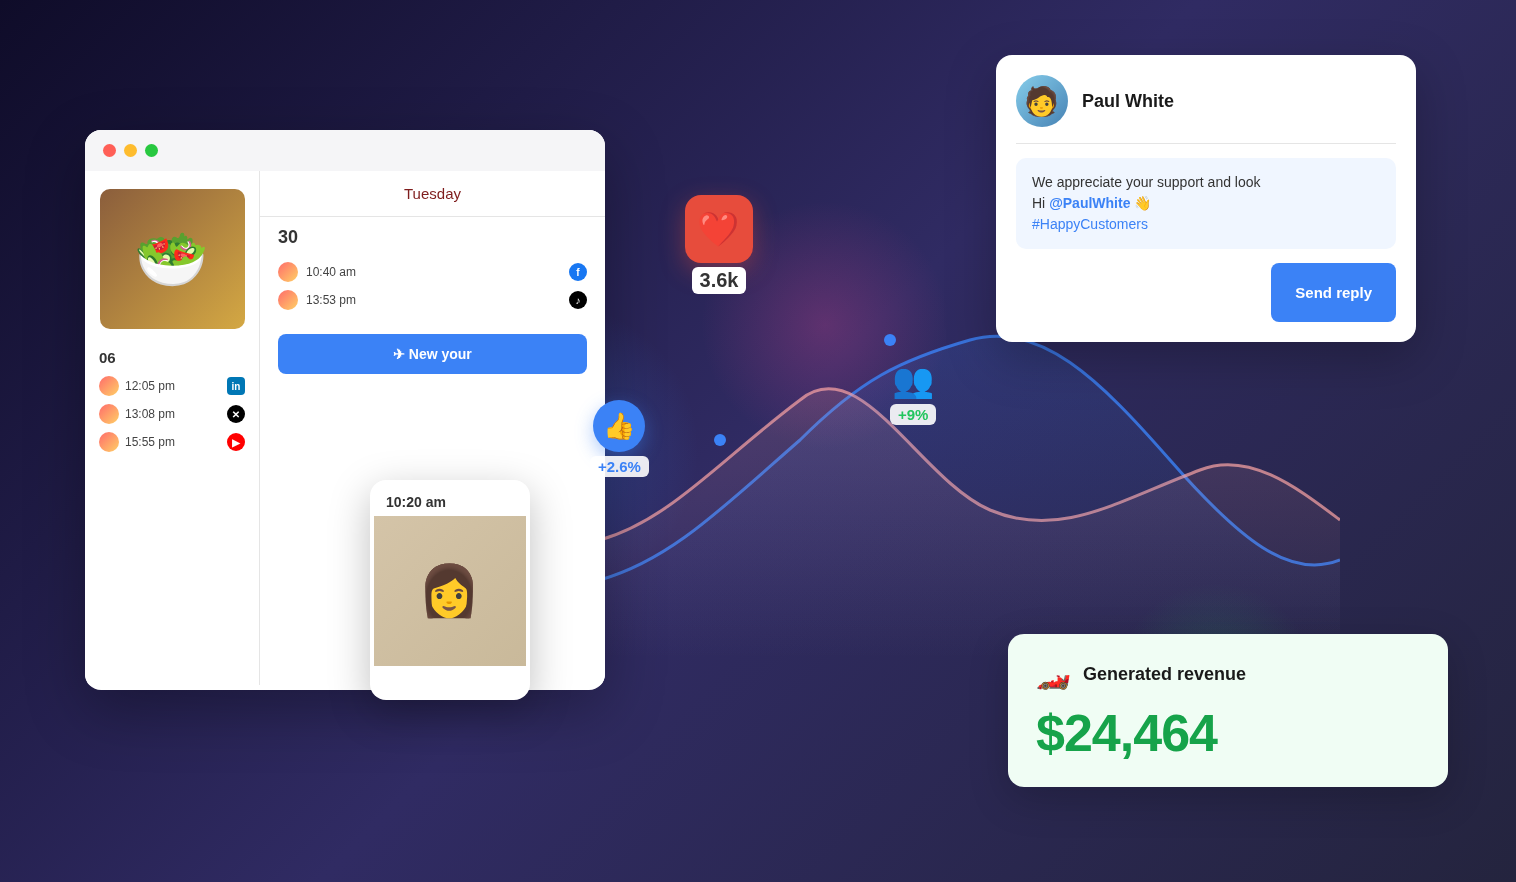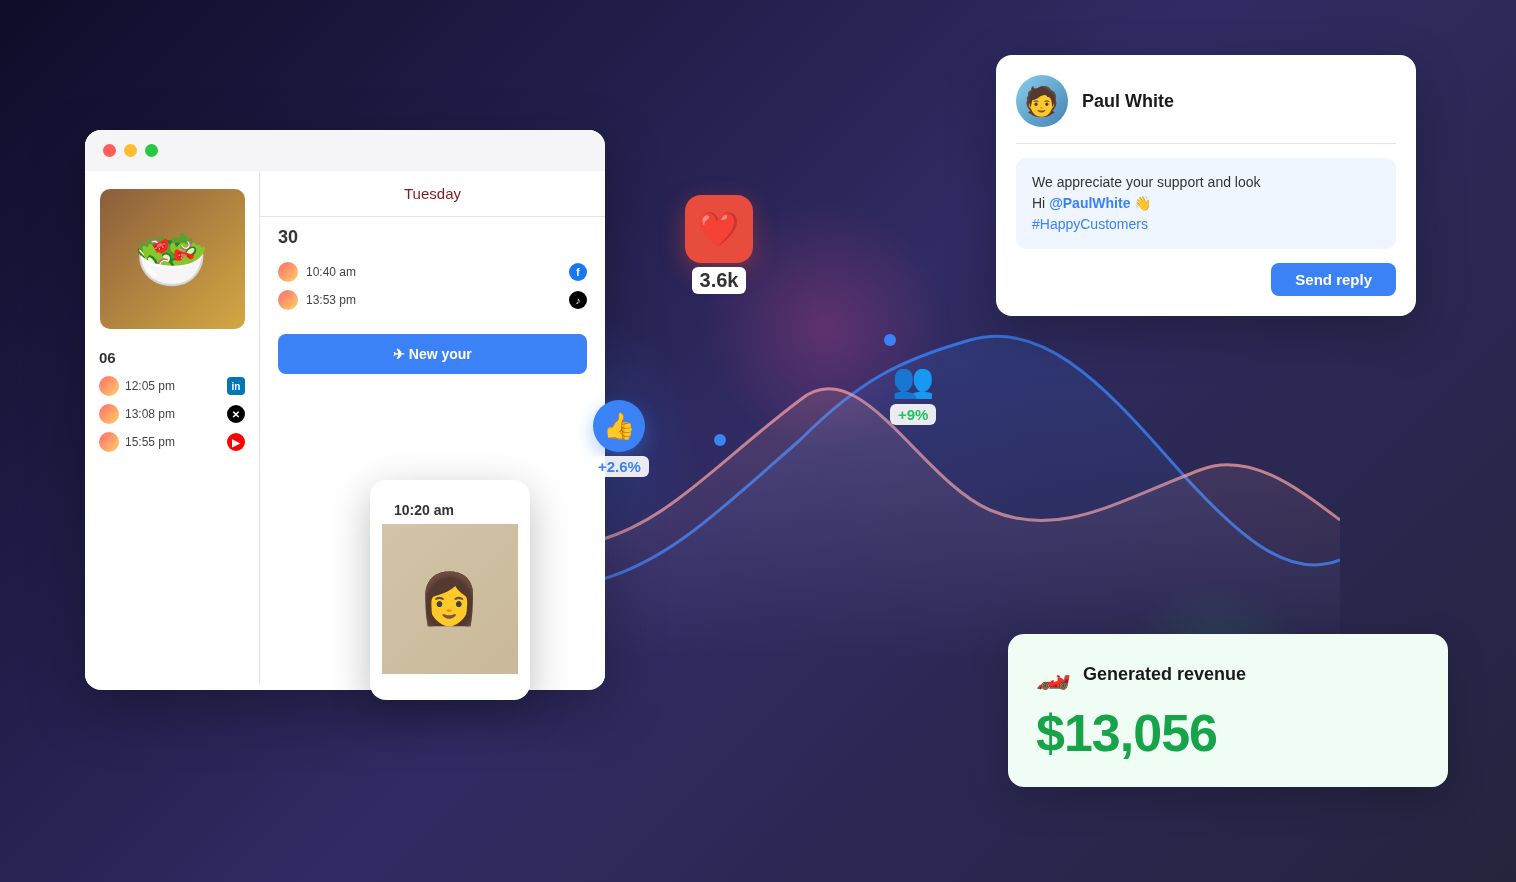--- a/index.html
+++ b/index.html
@@ -179,21 +179,21 @@
     .post-preview-card {
       position: absolute;
       left: 370px;
       top: 480px;
       width: 160px;
       height: 220px;
       background: #fff;
       border-radius: 16px;
       box-shadow: 0 12px 40px rgba(0,0,0,0.25);
       overflow: hidden;
-      padding: 12px;
+      padding: 4px;
     }
 
     .post-time-label {
       padding: 10px 12px 6px;
       font-size: 14px;
       font-weight: 600;
       color: #333;
     }
 
     .post-img-placeholder {
@@ -375,21 +375,21 @@
     .reply-footer {
       display: flex;
       justify-content: flex-end;
     }
 
     .send-reply-btn {
       background: #3b82f6;
       color: #fff;
       border: none;
       border-radius: 8px;
-      padding: 8px 24px;
+      padding: 21px 24px;
       font-size: 15px;
       font-weight: 600;
       cursor: pointer;
     }
 
     
     .revenue-card {
       position: absolute;
       right: 68px;
       bottom: 95px;
@@ -574,16 +574,16 @@
     <div class="reply-footer">
       <button class="send-reply-btn">Send reply</button>
     </div>
   </div>
 
   <div class="revenue-card">
     <div class="revenue-header">
       <span class="revenue-icon">🏎️</span>
       <span class="revenue-label">Generated revenue</span>
     </div>
-    <div class="revenue-value">$13,056</div>
+    <div class="revenue-value">$24,464</div>
   </div>
 
 </div>
 
 </body></html>

